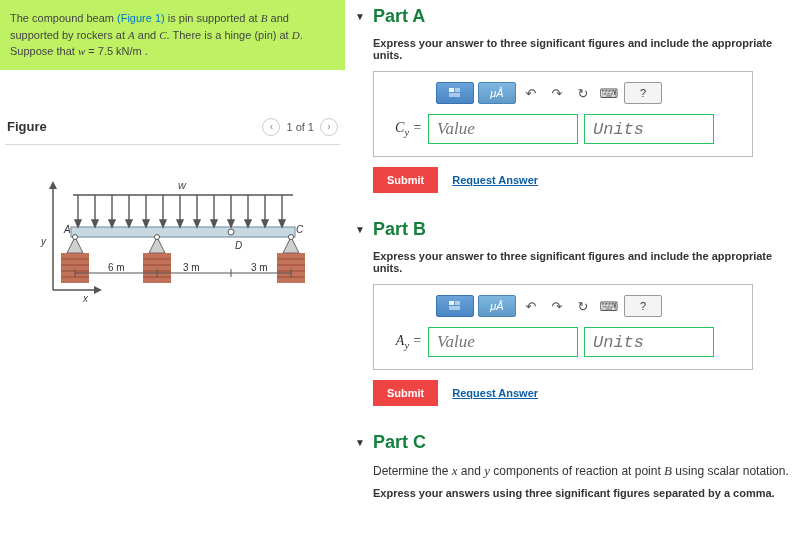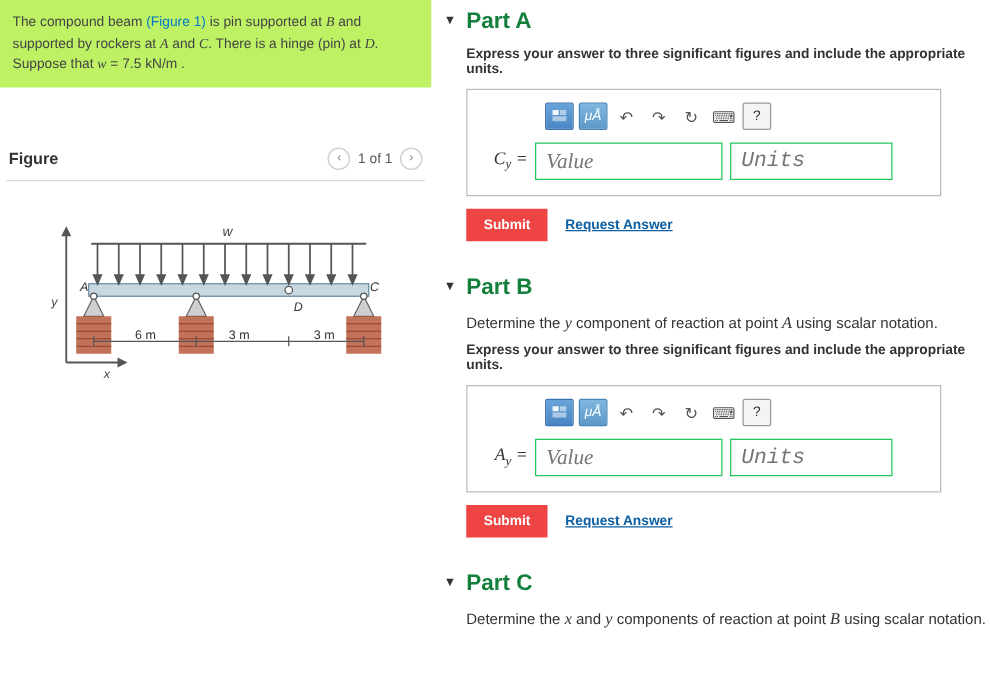--- a/index.html
+++ b/index.html
@@ -44,21 +44,21 @@
   .part-block { margin-bottom: 20px; }
   .part-header { display: flex; align-items: center; gap: 8px; padding: 6px 0; }
   .part-caret { font-size: 10px; color: #333; }
   .part-title { font-weight: bold; font-size: 18px; color: #15803d; }
   .part-body { padding: 4px 0 0 18px; }
   .question { font-size: 12px; color: #333; margin-bottom: 8px; }
   .point-var { font-style: italic; font-family: 'Times New Roman', serif; font-size: 13px; }
   .instruction { font-size: 11px; font-weight: bold; color: #333; margin-bottom: 10px; }
   .answer-box { border: 1px solid #bbb; background: #fff; padding: 10px 12px 12px 12px; width: 380px; }
   .toolbar { display: flex; align-items: center; gap: 4px; margin-bottom: 10px; padding-left: 50px; }
-  .tool-btn { width: 23px; height: 22px; border: 1px solid #999; background: #f4f4f4; display:flex; align-items:center; justify-content:center; font-size:11px; border-radius:2px; }
+  .tool-btn { width: 38px; height: 22px; border: 1px solid #999; background: #f4f4f4; display:flex; align-items:center; justify-content:center; font-size:11px; border-radius:2px; }
   .tool-btn.tmpl { background: linear-gradient(#6aa3d9,#4a86c4); color:#fff; border-color:#3a74b0; }
   .tool-btn.greek { background: linear-gradient(#7fb7e0,#5d99c9); color:#fff; border-color:#4a86b8; font-style: italic; }
   .tool-plain { width: 22px; height: 20px; display:flex; align-items:center; justify-content:center; color:#555; font-size:13px; }
   .answer-row { display: flex; align-items: center; gap: 6px; }
   .answer-label { font-style: italic; font-family: 'Times New Roman', serif; font-size: 14px; color: #333; min-width: 36px; text-align: right; }
   .answer-input, .units-input {
     border: 1px solid #22c55e; height: 30px; padding: 0 8px;
     font-family: 'Times New Roman', serif; font-style: italic; font-size: 17px; color: #999;
   }
   .answer-input { width: 150px; }
@@ -228,23 +228,20 @@
       </div>
     </div>
   </div>
 
   <div class="part-block">
     <div class="part-header">
       <span class="part-caret">▼</span>
       <span class="part-title">Part B</span>
     </div>
     <div class="part-body">
-      <div class="question">
-        <span>Determine the </span><span class="point-var">y</span><span> component of reaction at point </span><span class="point-var">A</span><span> using scalar notation.</span>
-      </div>
       <div class="instruction">Express your answer to three significant figures and include the appropriate units.</div>
       <div class="answer-box">
         <div class="toolbar">
           <div class="tool-btn tmpl">
               <svg width="14" height="12">
                 <rect x="1" y="1" width="5" height="4" fill="#fff" opacity="0.9"></rect>
                 <rect x="7" y="1" width="5" height="4" fill="#fff" opacity="0.5"></rect>
                 <rect x="1" y="6" width="11" height="4" fill="#fff" opacity="0.5"></rect>
               </svg>
             </div>
@@ -270,16 +267,17 @@
 
   <div class="part-block">
     <div class="part-header">
       <span class="part-caret">▼</span>
       <span class="part-title">Part C</span>
     </div>
     <div class="part-body">
       <div class="question">
         <span>Determine the </span><span class="point-var">x</span><span> and </span><span class="point-var">y</span><span> components of reaction at point </span><span class="point-var">B</span><span> using scalar notation.</span>
       </div>
+      <div class="instruction">Express your answers using three significant figures separated by a comma.</div>
     </div>
   </div>
 
 </div>
 
 </body></html>

